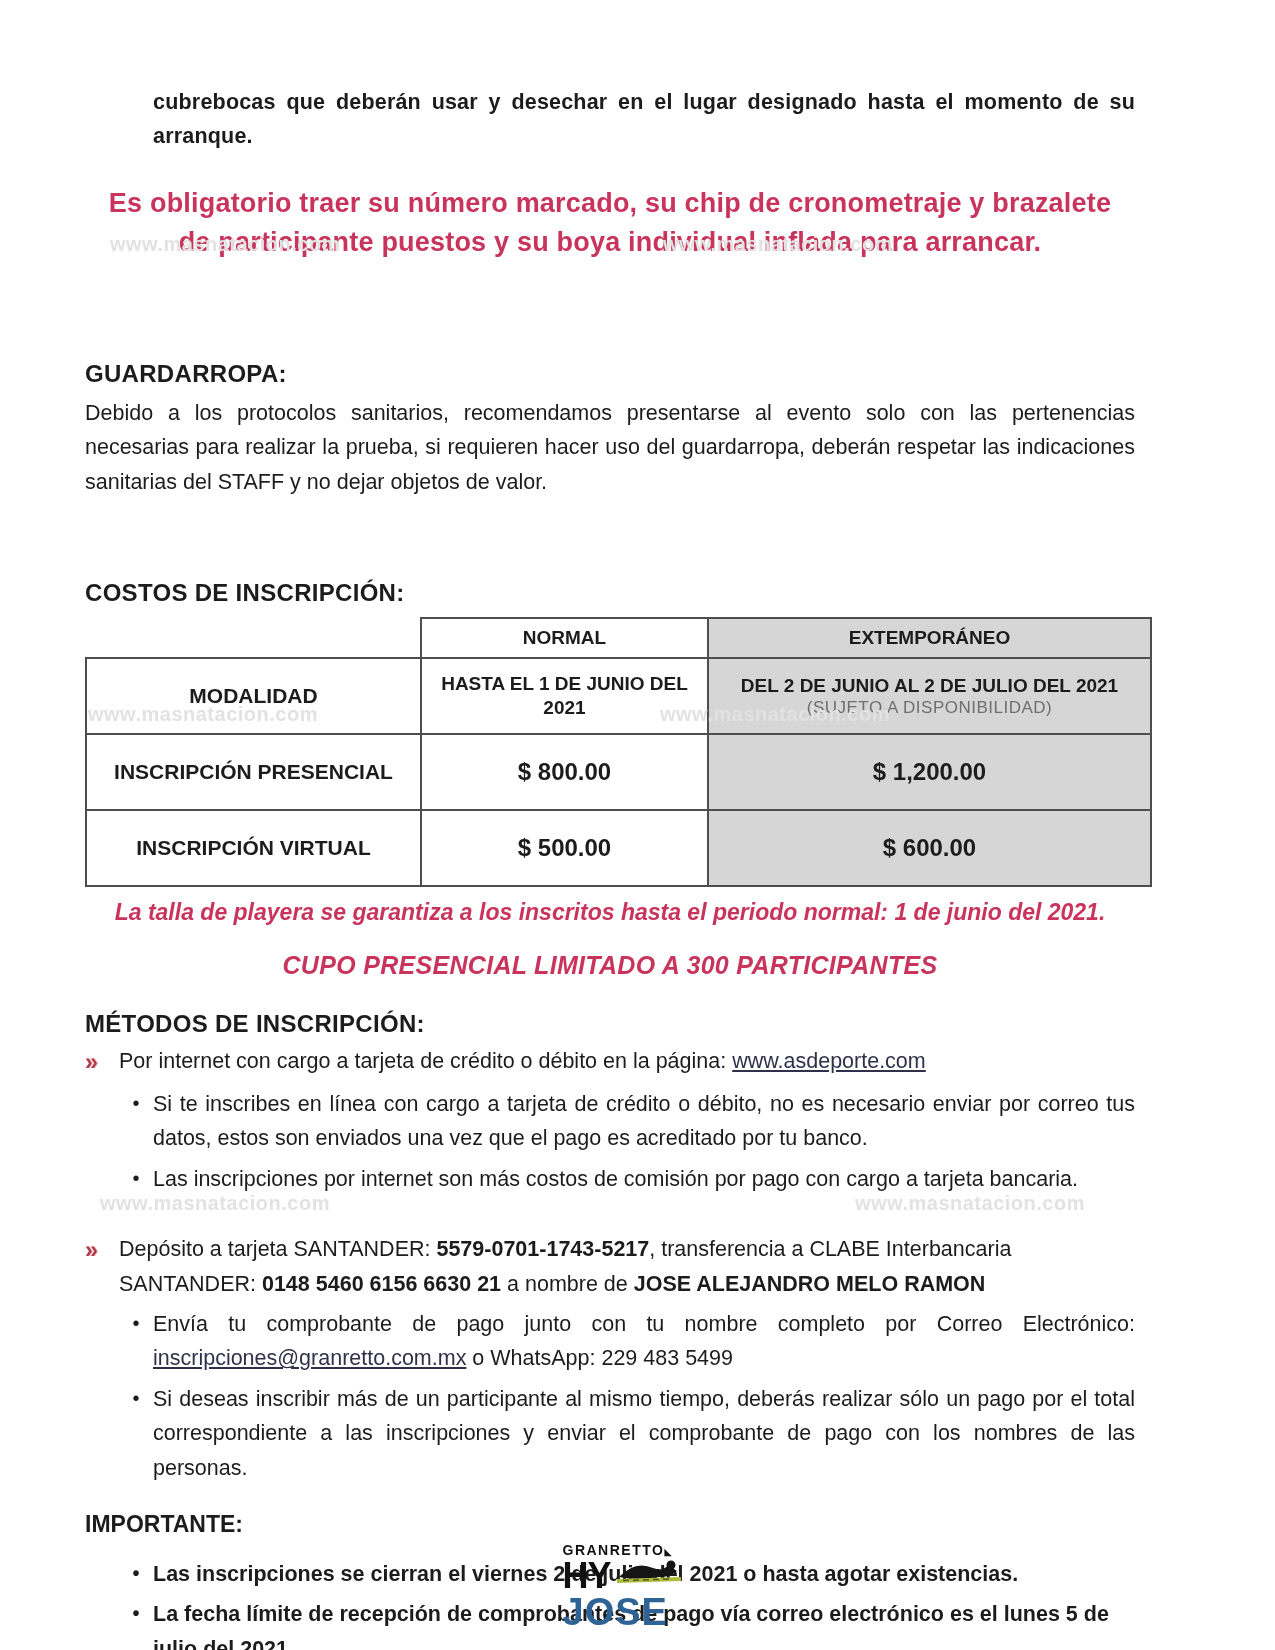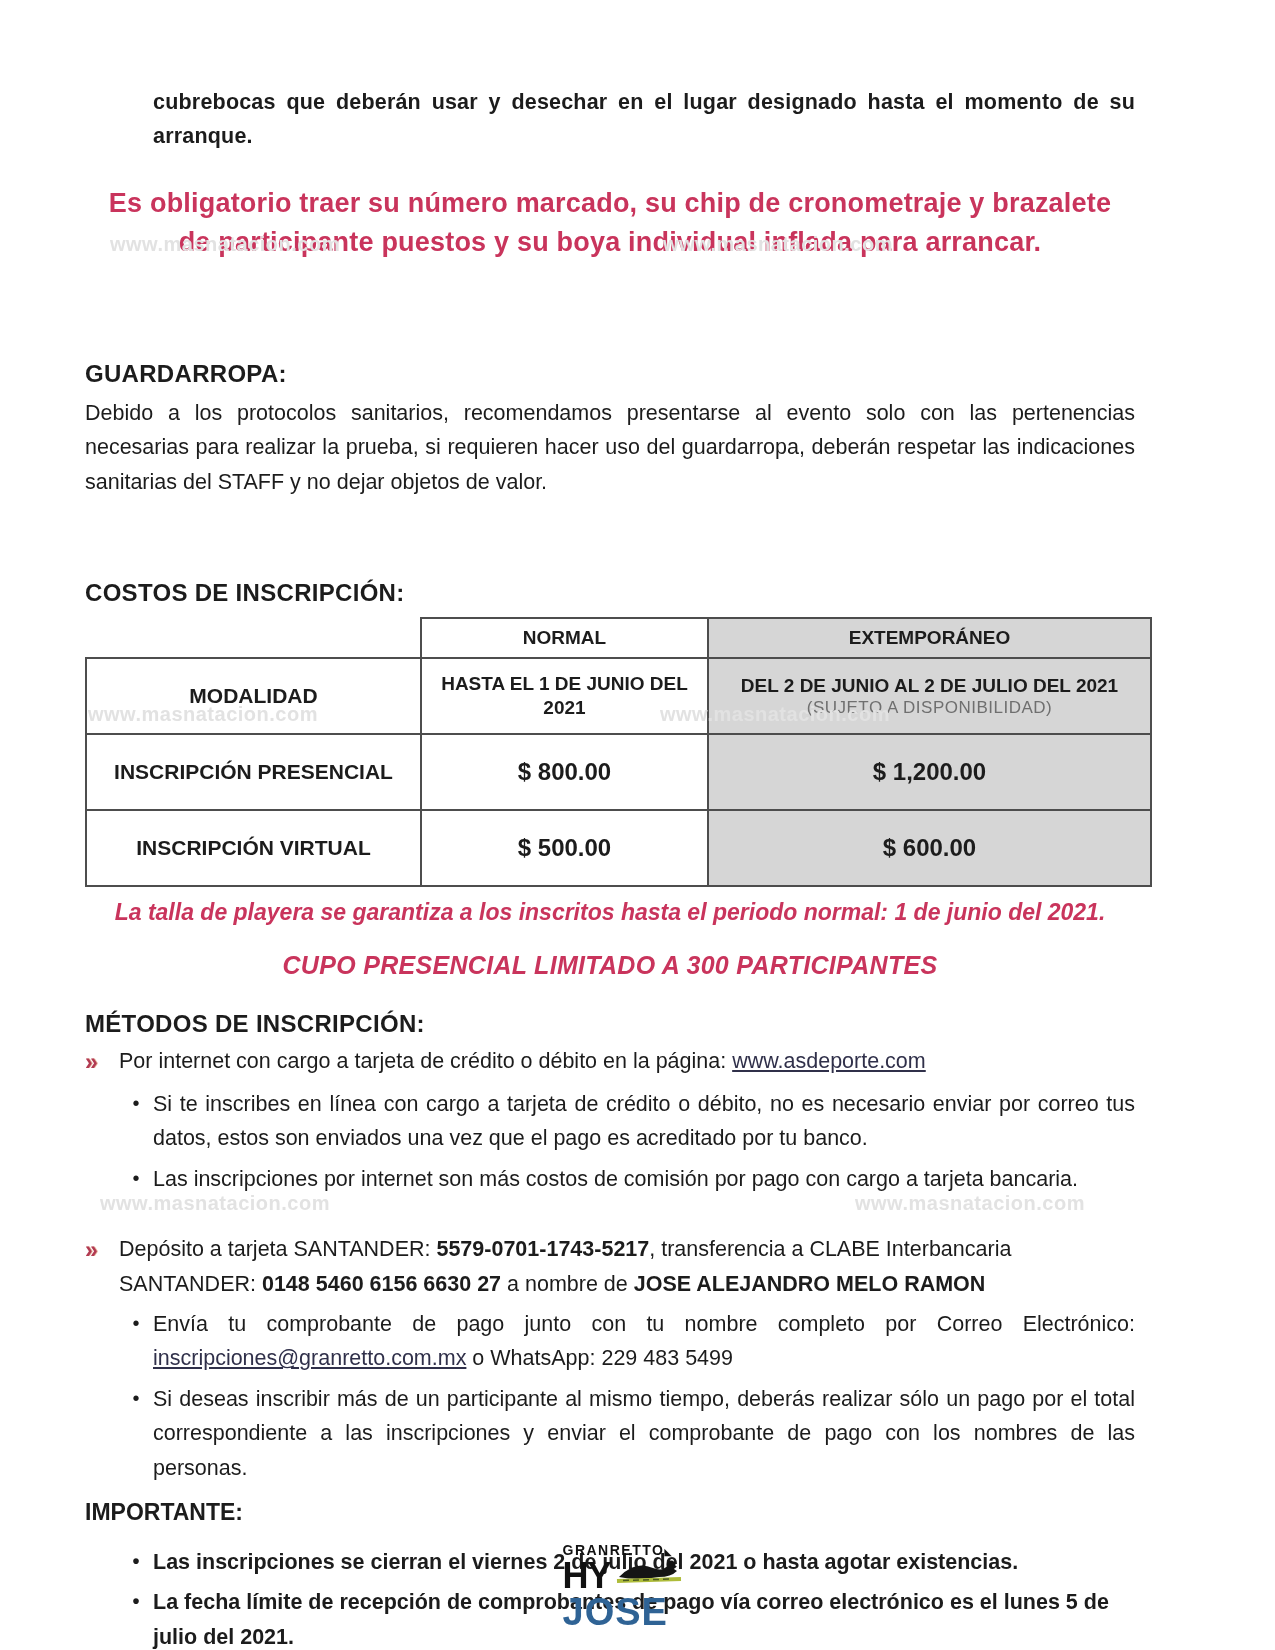--- a/index.html
+++ b/index.html
@@ -51,21 +51,21 @@
   
   .chevron-item{display:flex;margin-top:12px;font-size:21.5px;line-height:1.6;}
   .chevron{color:#b23a52;font-size:23px;font-weight:bold;flex:0 0 34px;text-shadow:1px 0 0 #e8b6a0;}
   .chevron-text{flex:1;text-align:left;font-weight:500;}
   .bullet-item{display:flex;margin:6px 0 0 34px;font-size:21.5px;line-height:1.6;}
   .bullet{flex:0 0 34px;text-align:center;font-size:20px;}
   .bullet-text{flex:1;text-align:justify;font-weight:500;}
   .doc-link{color:#30304a;text-decoration:underline;cursor:pointer;}
   .strong{font-weight:bold;}
 
-  .importante-heading{font-size:23px;font-weight:bold;margin-top:14px;}
+  .importante-heading{font-size:23px;font-weight:bold;margin-top:26px;}
   .importante .bullet-item{font-weight:bold;margin-left:34px;}
   .importante .bullet-text{font-weight:bold;text-align:left;}
 
   
   .wm{
     position:absolute;color:#e2e2e2;font-size:20px;font-weight:bold;letter-spacing:.5px;
     pointer-events:none;z-index:3;
   }
 
   
@@ -151,21 +151,21 @@
       <span class="bullet-text">Si te inscribes en línea con cargo a tarjeta de crédito o débito, no es necesario enviar por correo tus datos, estos son enviados una vez que el pago es acreditado por tu banco.</span>
     </div>
     <div class="bullet-item">
       <span class="bullet">•</span>
       <span class="bullet-text">Las inscripciones por internet son más costos de comisión por pago con cargo a tarjeta bancaria.</span>
     </div>
 
     <div class="chevron-item" style="margin-top:36px;">
       <span class="chevron">»</span>
       <span class="chevron-text">
-        <span>Depósito a tarjeta SANTANDER: </span><span class="strong">5579-0701-1743-5217</span><span>, transferencia a CLABE Interbancaria SANTANDER: </span><span class="strong">0148 5460 6156 6630 27</span><span> a nombre de </span><span class="strong">JOSE ALEJANDRO MELO RAMON</span>
+        <span>Depósito a tarjeta SANTANDER: </span><span class="strong">5579-0701-1743-5217</span><span>, transferencia a CLABE Interbancaria SANTANDER: </span><span class="strong">0148 5460 6156 6630 21</span><span> a nombre de </span><span class="strong">JOSE ALEJANDRO MELO RAMON</span>
       </span>
     </div>
     <div class="bullet-item">
       <span class="bullet">•</span>
       <span class="bullet-text">
         <span>Envía tu comprobante de pago junto con tu nombre completo por Correo Electrónico: </span><a class="doc-link">inscripciones@granretto.com.mx</a><span> o WhatsApp: </span><span>229 483 5499</span>
       </span>
     </div>
     <div class="bullet-item">
       <span class="bullet">•</span>

